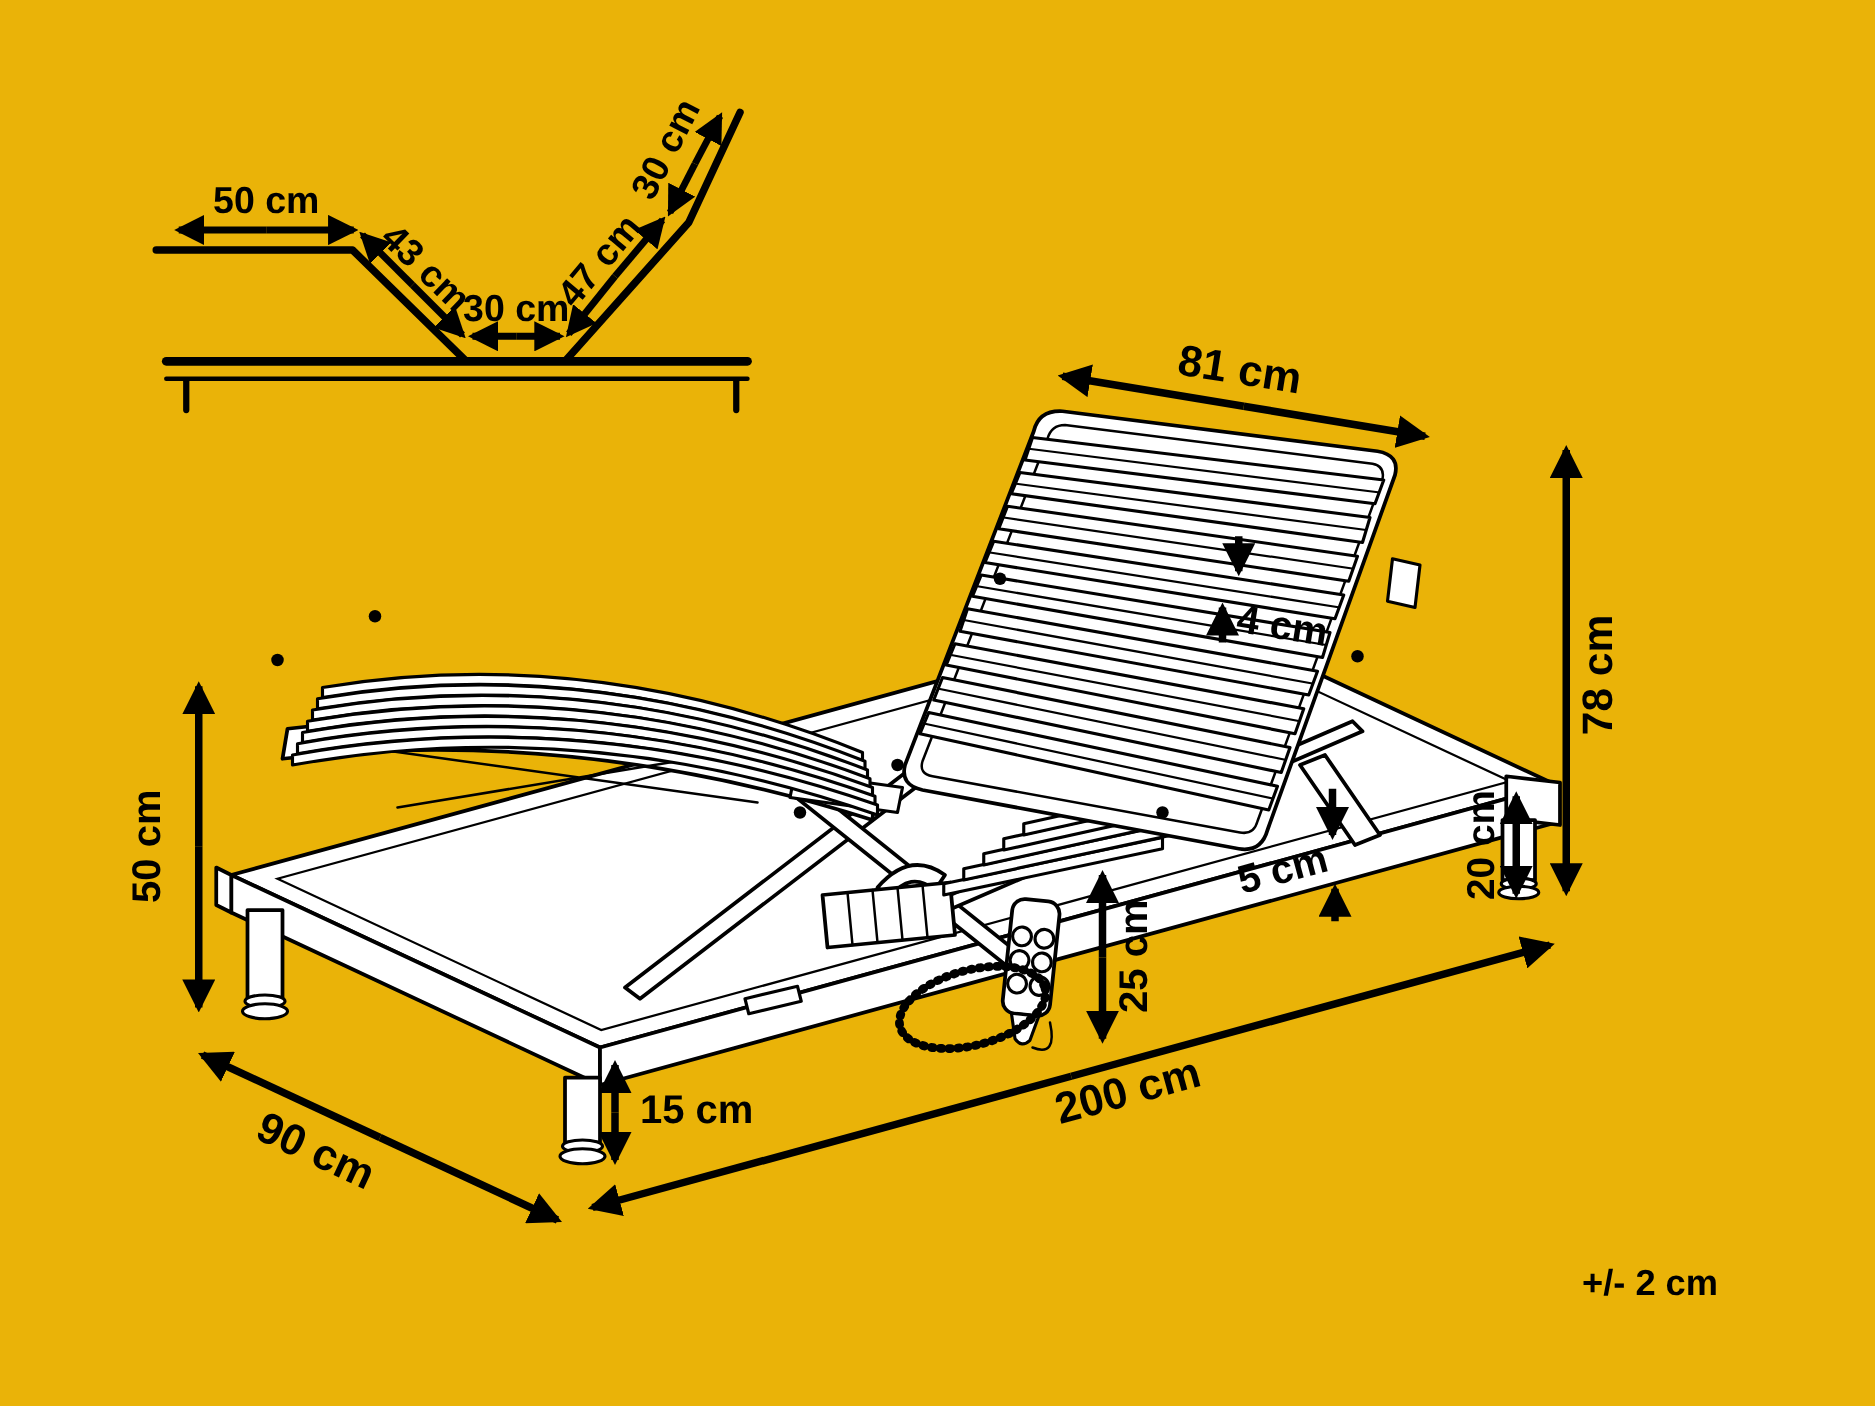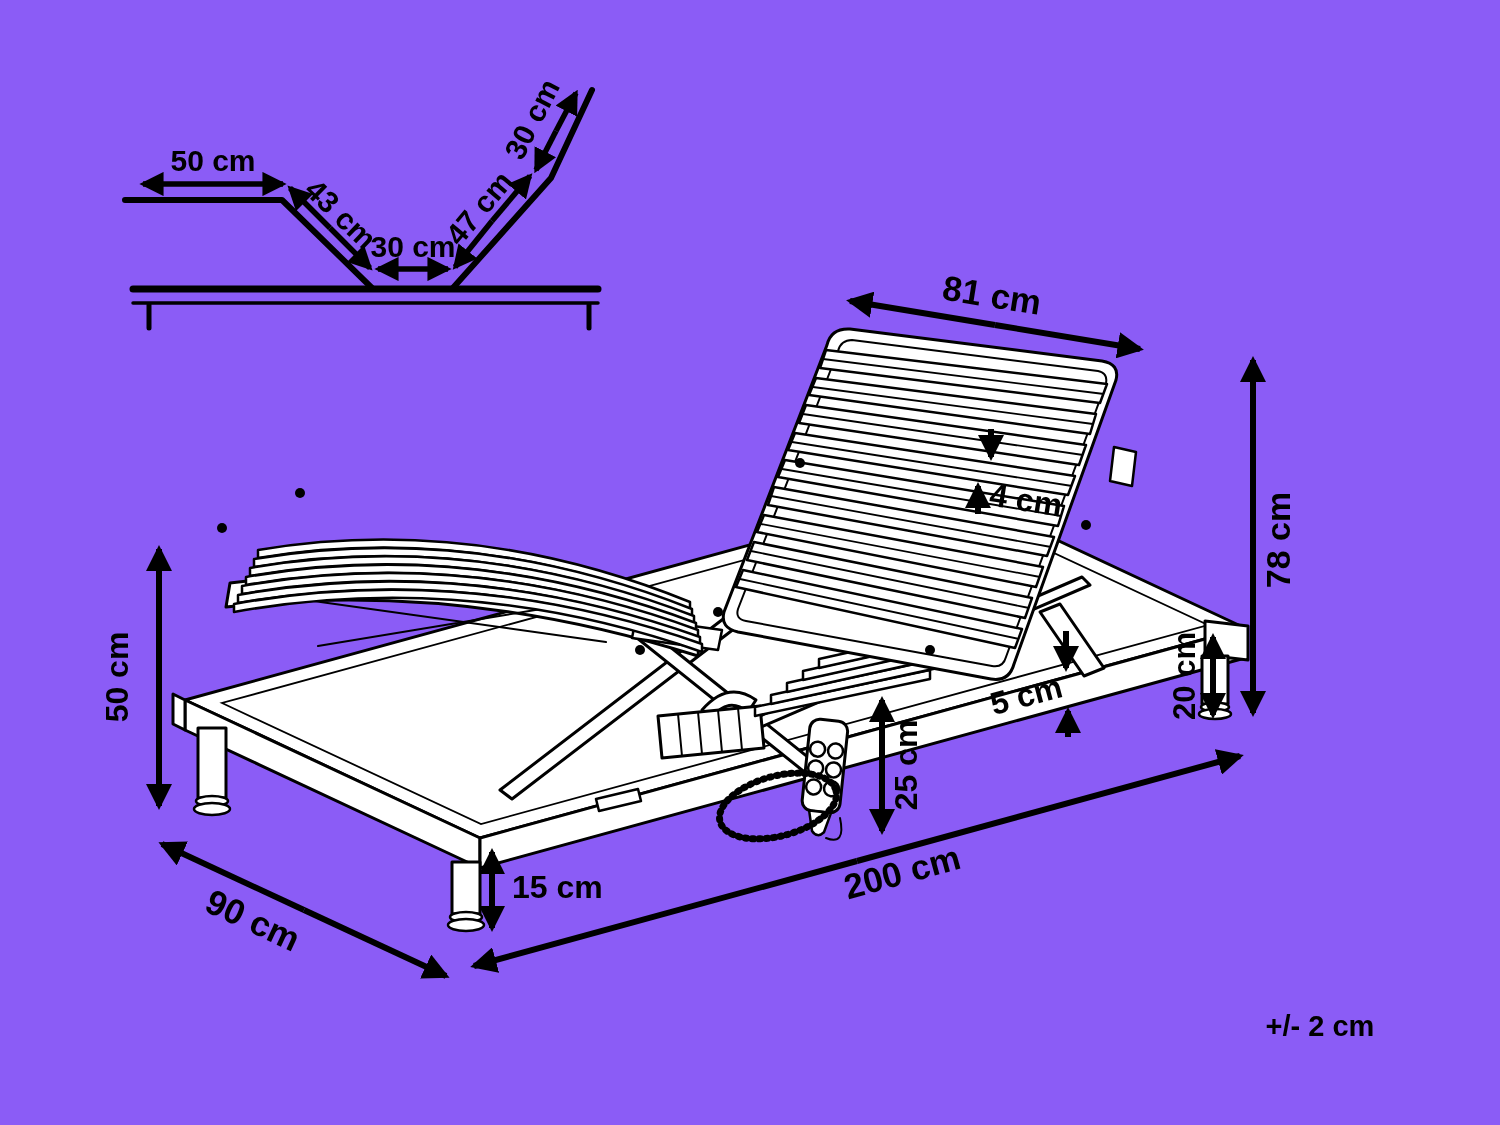--- a/index.html
+++ b/index.html
@@ -1,16 +1,16 @@
 <!DOCTYPE html>
 <html><head>
 <meta charset="utf-8">
 <style>
   html,body{margin:0;padding:0;background:#ffffff;}
-  .stage{position:relative;width:1500px;height:1125px;background:#8b5cf6;overflow:hidden;}
+  .stage{position:relative;width:1500px;height:1125px;background:#eab308;overflow:hidden;}
   svg text{font-family:"Liberation Sans","DejaVu Sans",sans-serif;font-weight:bold;fill:#000;}
   .thin{stroke:#000;stroke-width:2;fill:none;stroke-linecap:round}
   .hair{stroke:#000;stroke-width:1.8;fill:none}
   .fw{fill:#fff;stroke:#000;stroke-width:3;stroke-linejoin:round}
   .fw2{fill:#fff;stroke:#000;stroke-width:2.5;stroke-linejoin:round}
   .dim{stroke:#000;stroke-width:6;fill:none}
   .dimi{stroke:#000;stroke-width:5.5;fill:none}
   .prof{stroke:#000;stroke-width:6;fill:none;stroke-linejoin:round;stroke-linecap:round}
   .base7{stroke:#000;stroke-width:7;fill:none;stroke-linecap:round}
   .base3{stroke:#000;stroke-width:3.5;fill:none;stroke-linecap:round}

